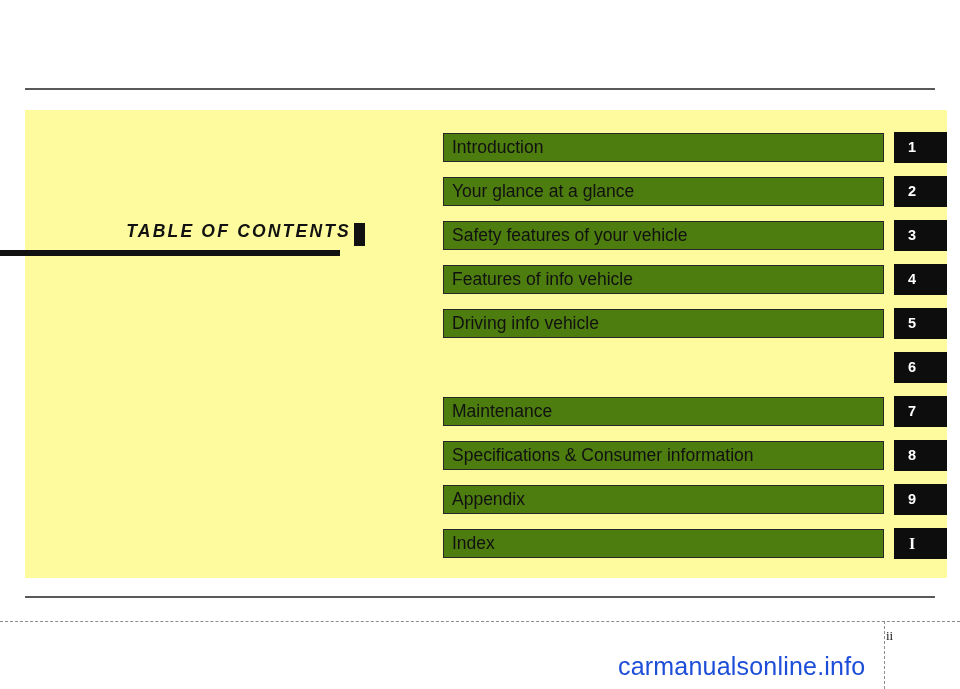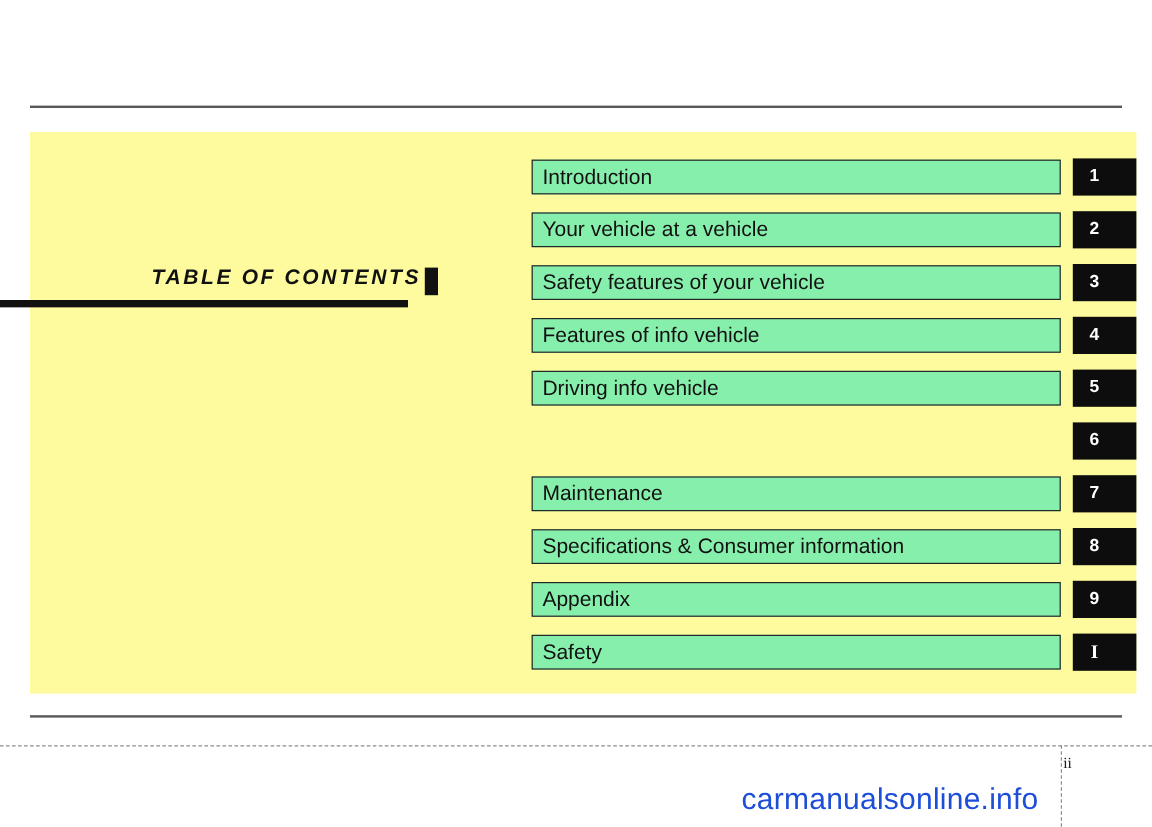--- a/index.html
+++ b/index.html
@@ -121,21 +121,21 @@
   .toc-row:last-child { margin-bottom: 0; }
 
   .toc-label-box {
     position: absolute;
     left: 0;
     top: 0;
     width: 441px;
     height: 29px;
     border: 1px solid #262626;
     box-sizing: border-box;
-    background: #86efac;
+    background: #4d7c0f;
     display: flex;
     align-items: center;
   }
   .toc-label {
     font-size: 17.5px;
     color: #111111;
     padding-left: 8px;
     line-height: 1;
     white-space: nowrap;
   }
@@ -205,21 +205,21 @@
       <div class="toc-label-box">
         <span class="toc-label">Introduction</span>
       </div>
       <div class="toc-tab">
         <span class="toc-tab-num">1</span>
       </div>
     </div>
 
     <div class="toc-row">
       <div class="toc-label-box">
-        <span class="toc-label">Your vehicle at a vehicle</span>
+        <span class="toc-label">Your glance at a glance</span>
       </div>
       <div class="toc-tab">
         <span class="toc-tab-num">2</span>
       </div>
     </div>
 
     <div class="toc-row">
       <div class="toc-label-box">
         <span class="toc-label">Safety features of your vehicle</span>
       </div>
@@ -274,21 +274,21 @@
       <div class="toc-label-box">
         <span class="toc-label">Appendix</span>
       </div>
       <div class="toc-tab">
         <span class="toc-tab-num">9</span>
       </div>
     </div>
 
     <div class="toc-row">
       <div class="toc-label-box">
-        <span class="toc-label">Safety</span>
+        <span class="toc-label">Index</span>
       </div>
       <div class="toc-tab">
         <span class="toc-tab-num serif">I</span>
       </div>
     </div>
 
   </div>
 
   <div class="rule-bottom"></div>
   <div class="dashed-h"></div>

